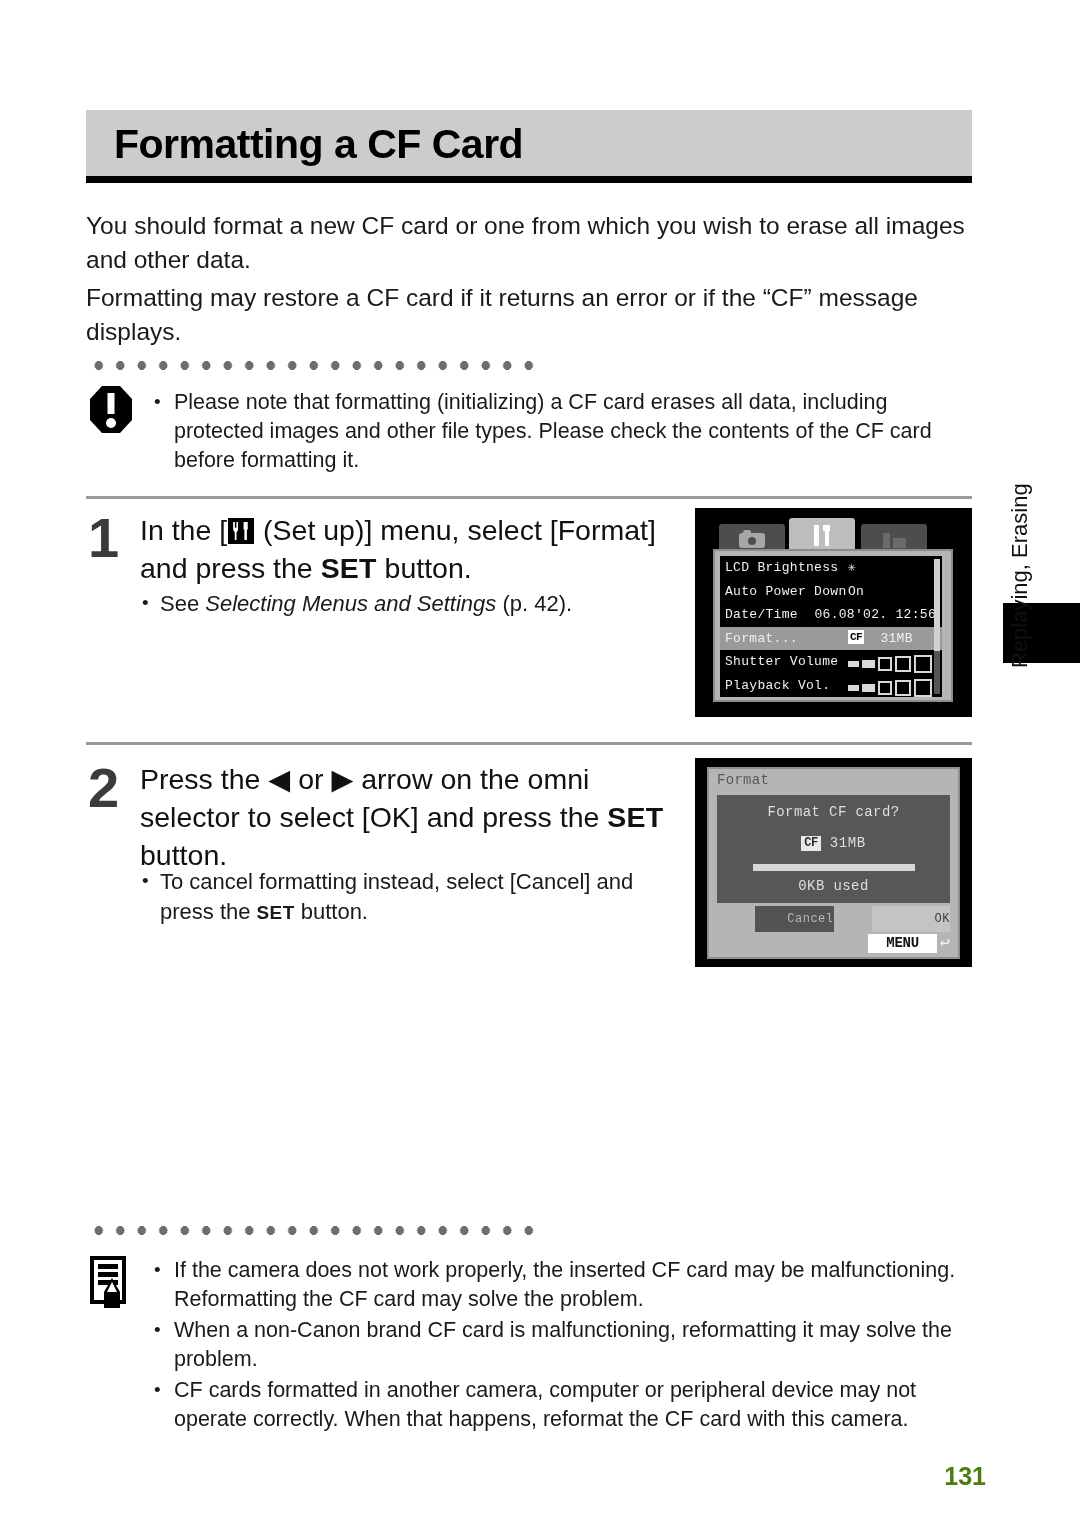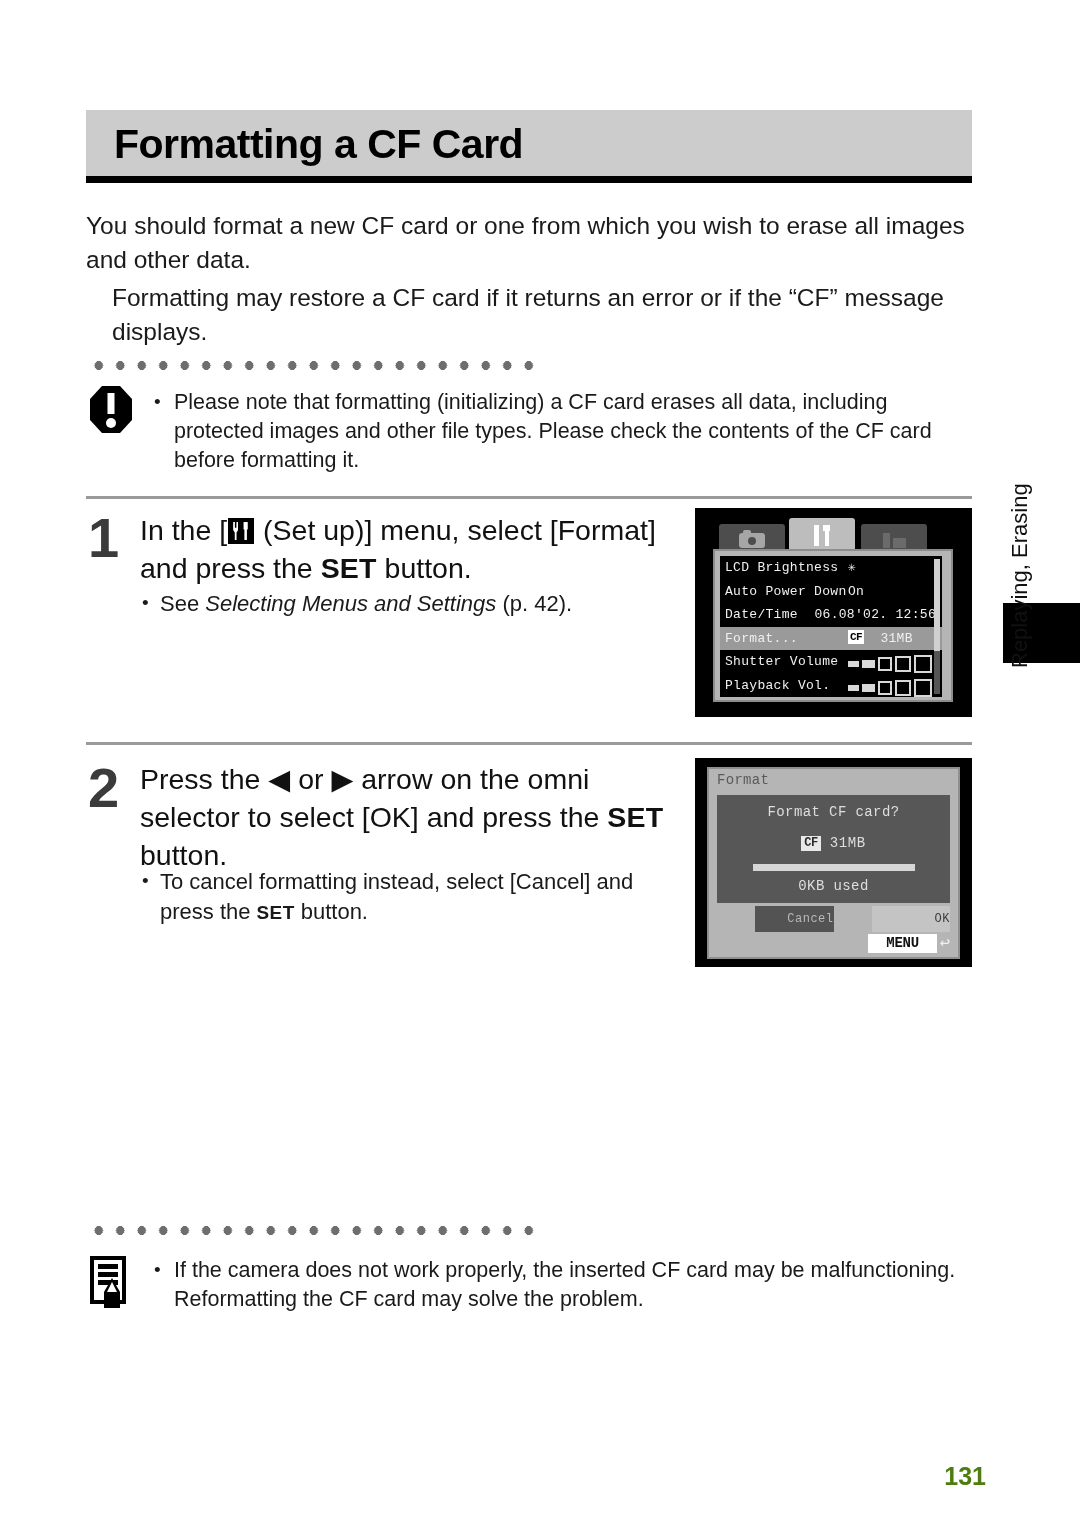--- a/index.html
+++ b/index.html
@@ -49,21 +49,21 @@
   
   .intro {
     position: absolute;
     left: 86px;
     width: 880px;
     font-size: 24.5px;
     line-height: 34px;
     color: #1a1a1a;
   }
   .intro-1 { top: 209px; }
-  .intro-2 { top: 281px; margin-left: 26px; }
+  .intro-2 { top: 281px; }
 
   
   .dotrule {
     position: absolute;
     height: 9px;
     background-image: radial-gradient(circle closest-side, #6e6e6e 96%, transparent 100%);
     background-size: 21.5px 9px;
     background-repeat: repeat-x;
     background-position: 0 0;
   }
@@ -663,16 +663,18 @@
     <rect x="8" y="8" width="20" height="5" fill="#000000"></rect>
     <rect x="8" y="16" width="20" height="5" fill="#000000"></rect>
     <rect x="8" y="24" width="20" height="5" fill="#000000"></rect>
     <polygon points="22,22 30,36 30,52 14,52 14,36" fill="#000000"></polygon>
     <polygon points="22,26 27,36 17,36" fill="#ffffff"></polygon>
   </svg>
 </div>
 <div class="callout-body note-body">
   <ul>
     <li>If the camera does not work properly, the inserted CF card may be malfunctioning. Reformatting the CF card may solve the problem.</li>
+    <li>When a non-Canon brand CF card is malfunctioning, reformatting it may solve the problem.</li>
+    <li>CF cards formatted in another camera, computer or peripheral device may not operate correctly. When that happens, reformat the CF card with this camera.</li>
   </ul>
 </div>
 
 <div class="pageno">131</div>
 
 </body></html>

